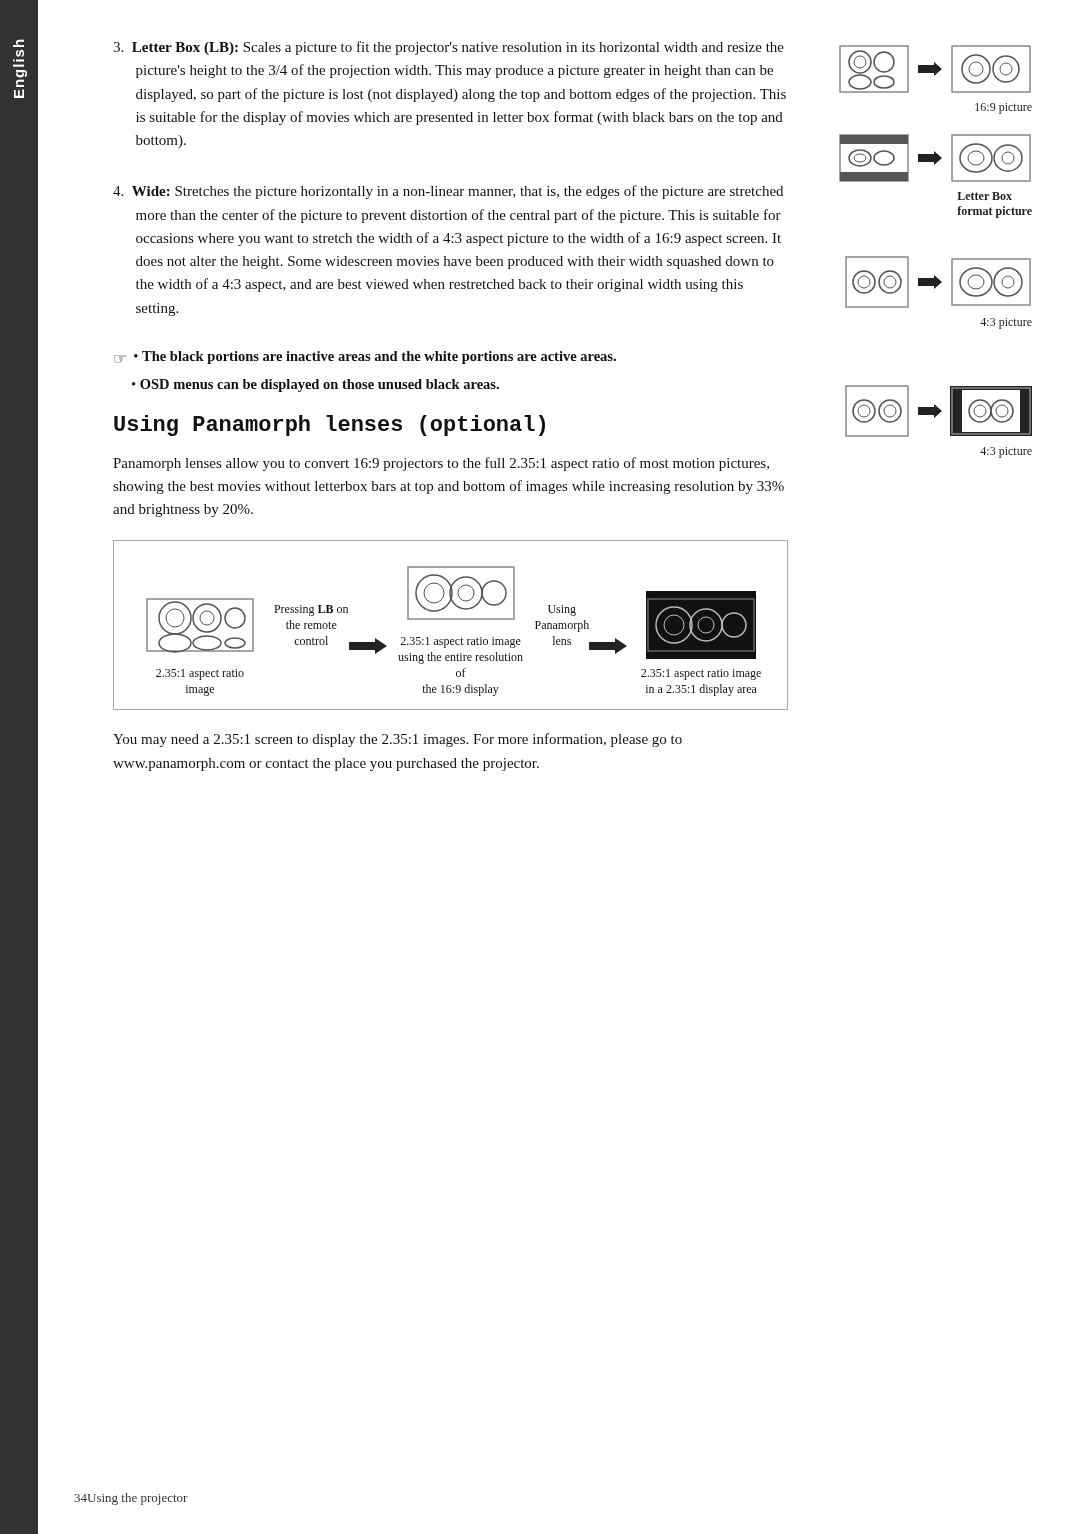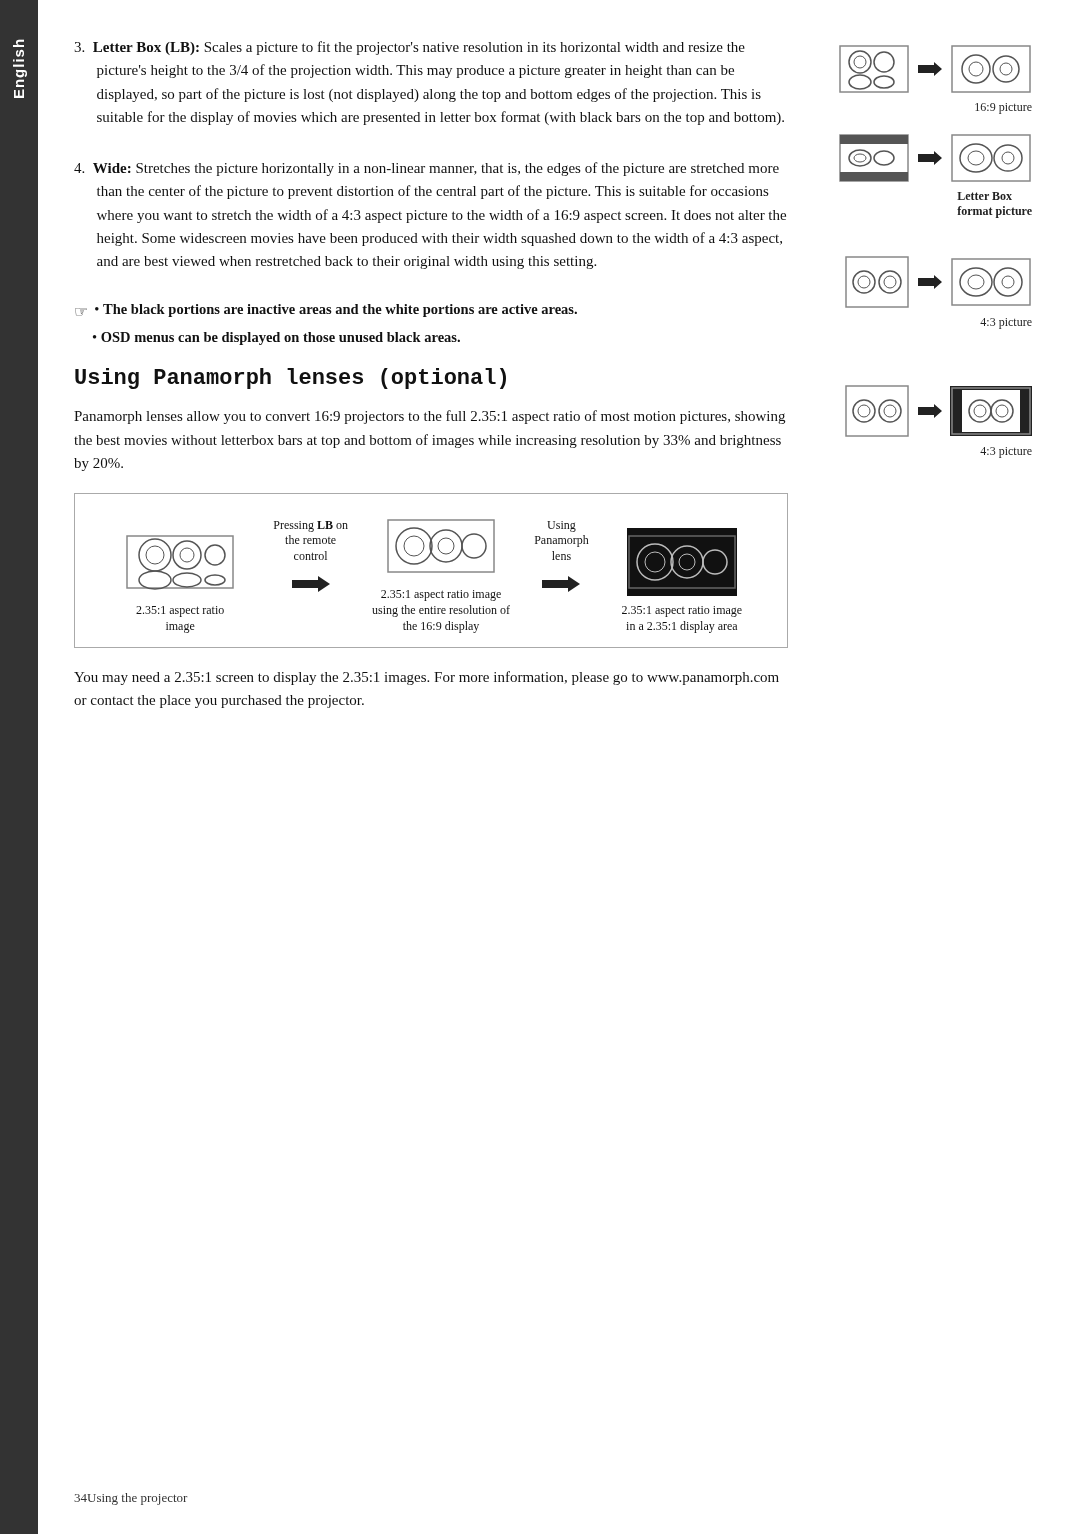--- a/index.html
+++ b/index.html
@@ -43,20 +43,21 @@
     .main-content {
       flex: 1;
       padding: 36px 48px 60px 36px;
       display: flex;
       gap: 0;
     }
 
     .text-column {
       flex: 1;
       padding-right: 24px;
+      margin-left: 39px;
     }
 
     .diagrams-column {
       width: 220px;
       flex-shrink: 0;
       padding-top: 0;
     }
 
     
     .numbered-item {
@@ -135,22 +136,22 @@
 
     .panamorph-arrow-label {
       font-size: 12px;
       text-align: center;
       margin-bottom: 8px;
       line-height: 1.3;
     }
 
     .arrow-container {
       display: flex;
-      flex-direction: column;
-      align-items: center;
+      flex-direction: row;
+      align-items: flex-end;
       justify-content: flex-end;
       padding-bottom: 40px;
       padding-left: 6px;
       padding-right: 6px;
     }
 
     .bottom-para {
       line-height: 1.55;
       margin-top: 8px;
     }

